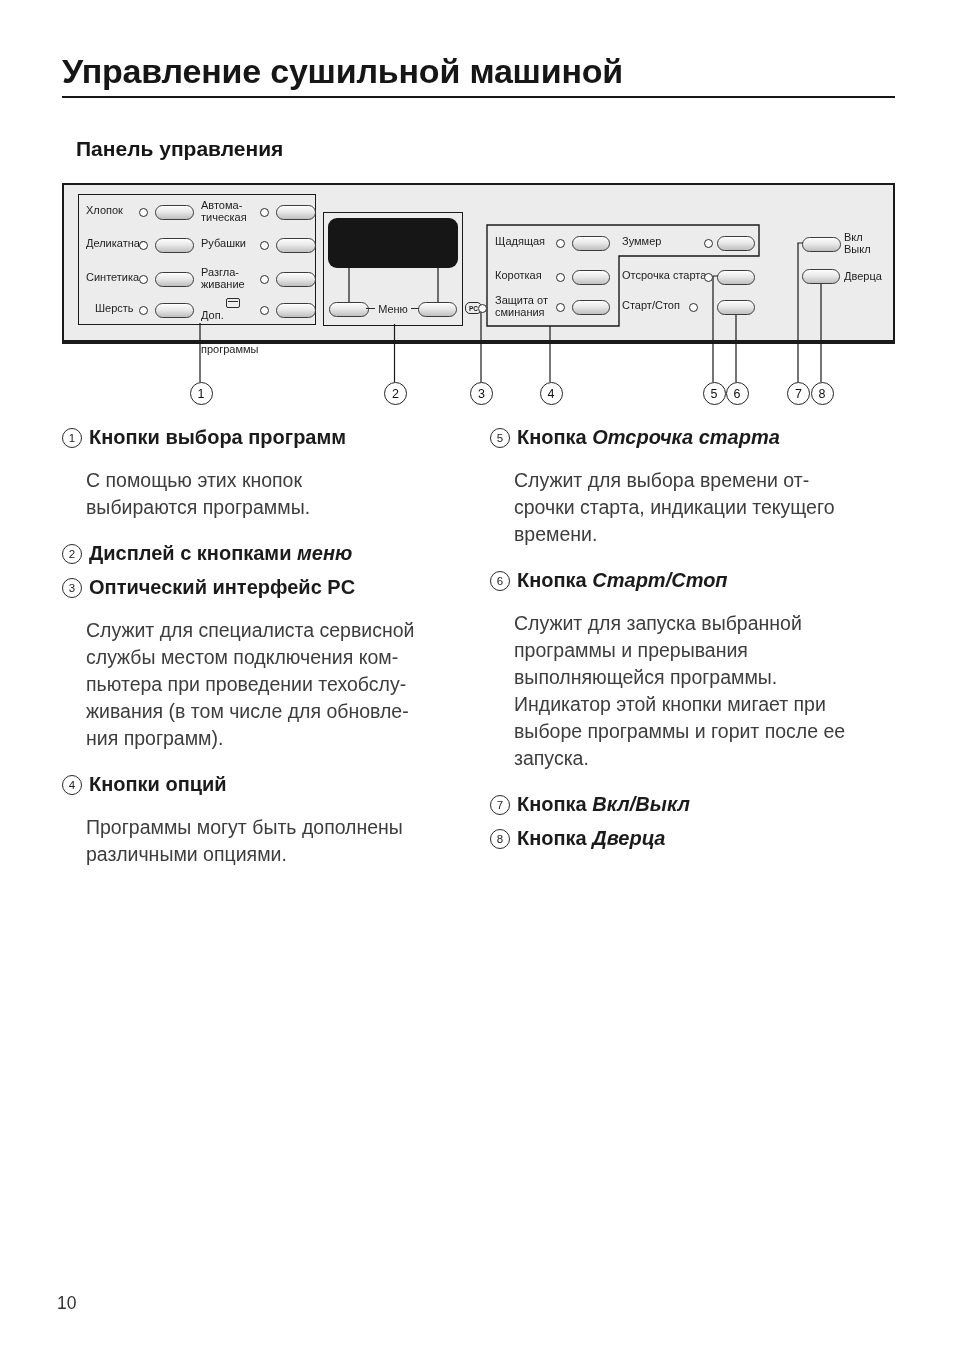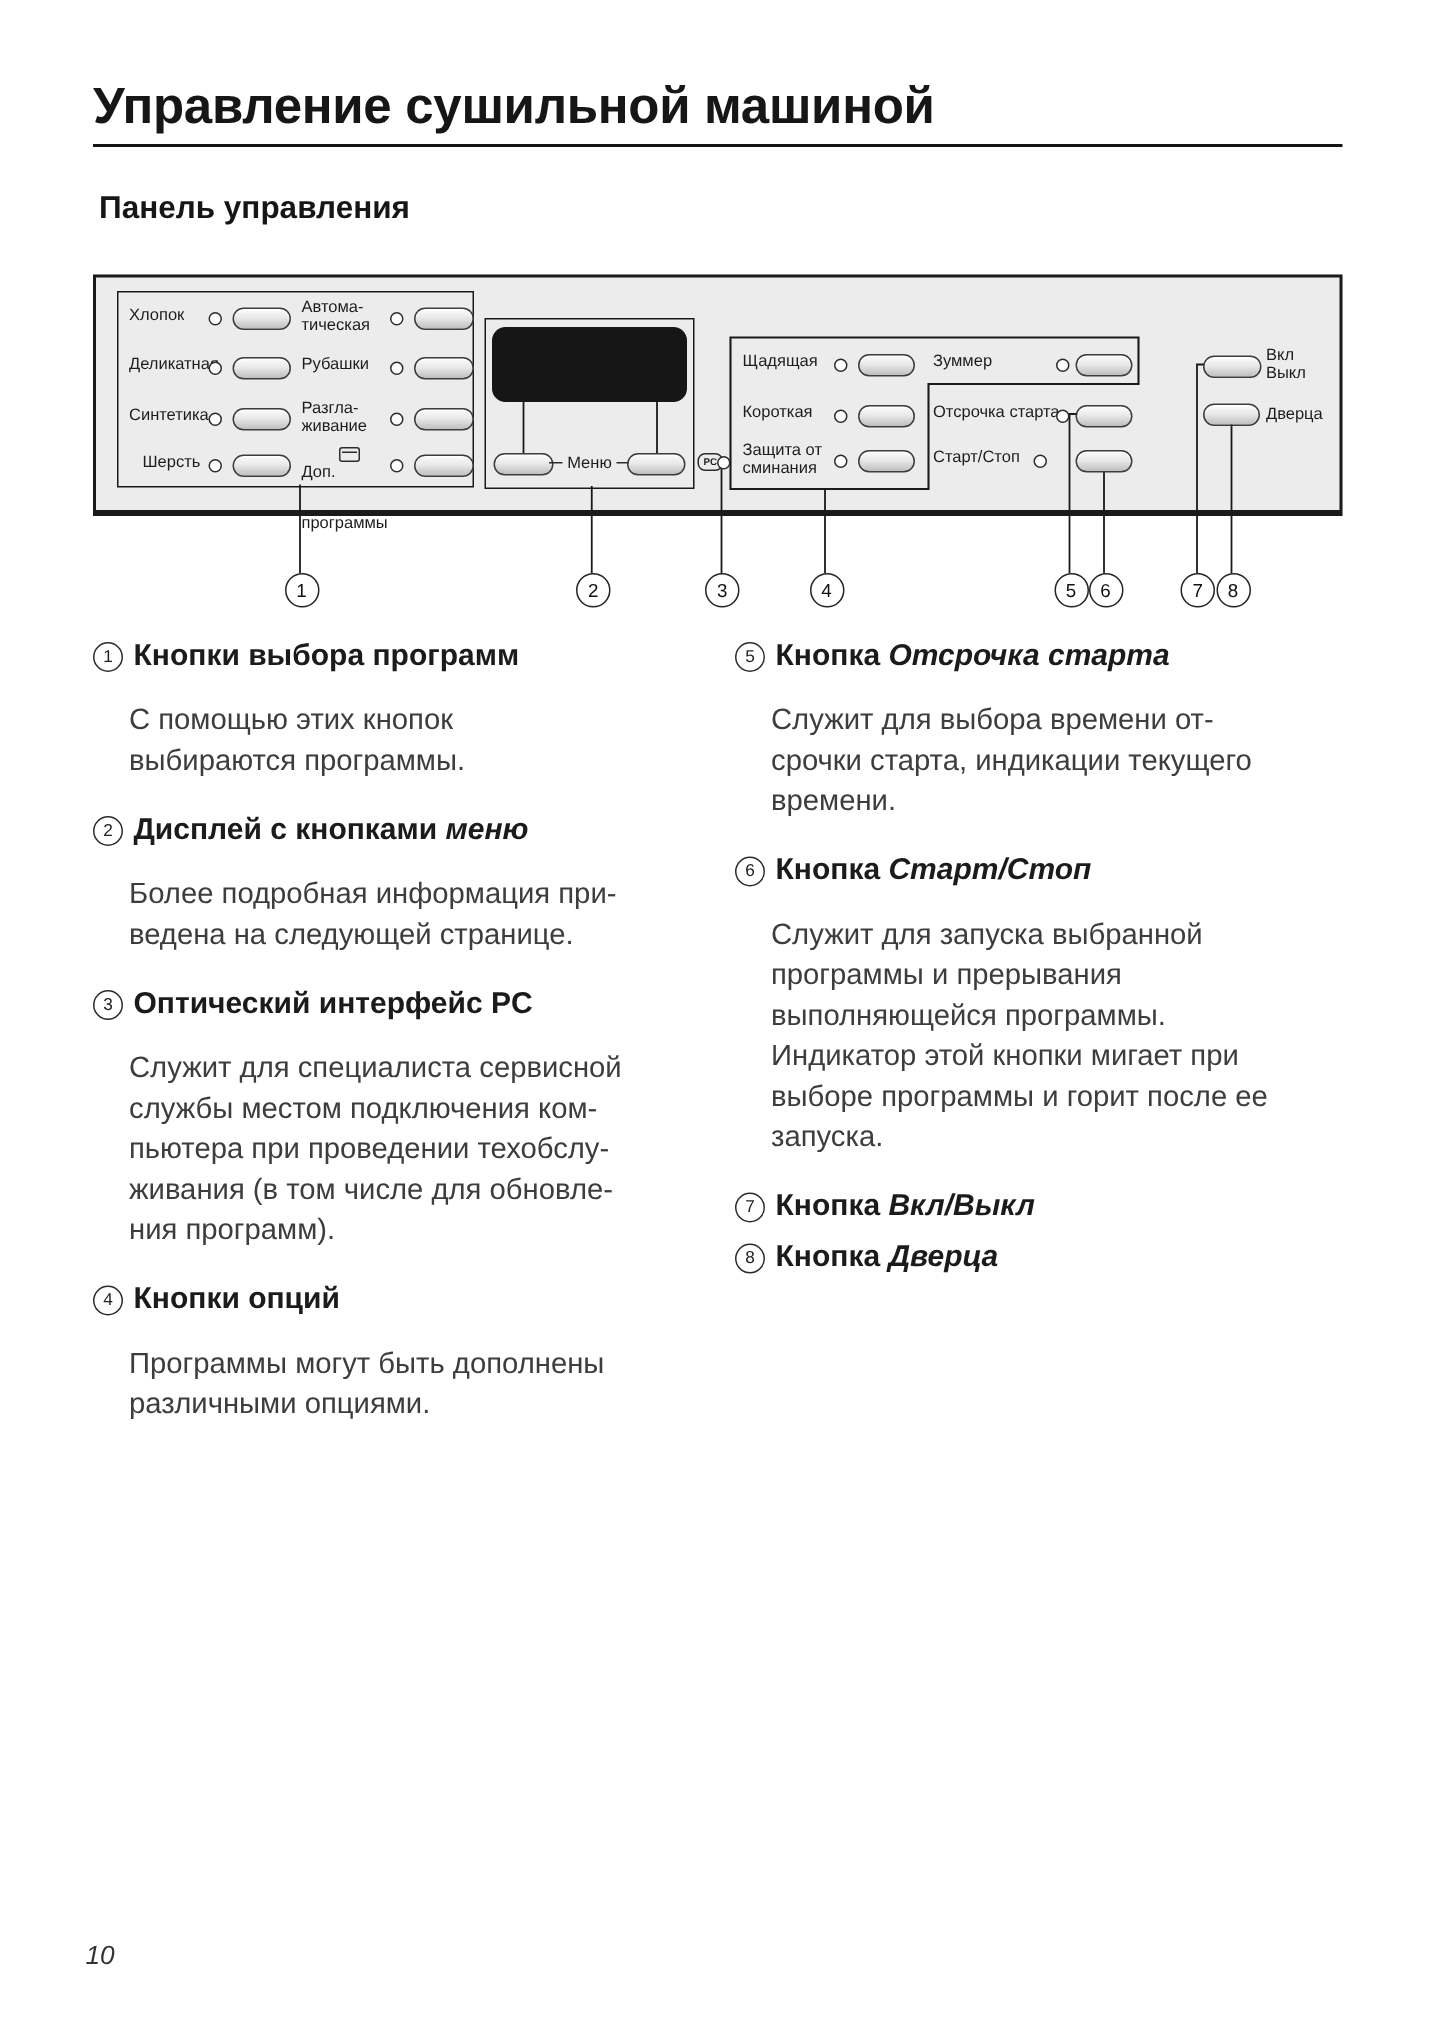--- a/index.html
+++ b/index.html
@@ -3,22 +3,22 @@
 <meta charset="utf-8">
 <style>
   html,body{margin:0;padding:0;}
   body{
     width:954px;height:1352px;position:relative;background:#ffffff;
     font-family:"Liberation Sans",sans-serif;color:#2b2b2b;overflow:hidden;
   }
   
   .page-title{position:absolute;left:62px;top:52px;margin:0;font-size:34px;font-weight:bold;color:#161616;letter-spacing:-.2px;}
   .title-rule{position:absolute;left:62px;top:96px;width:833px;height:2px;background:#161616;}
-  .sub-title{position:absolute;left:62px;top:123px;margin:4px;font-size:21px;font-weight:bold;color:#161616;}
-  .page-number{position:absolute;left:57px;top:1293px;font-size:17.5px;color:#333;font-style:italic;}
+  .sub-title{position:absolute;left:62px;top:123px;margin:14px;font-size:21px;font-weight:bold;color:#161616;}
+  .page-number{position:absolute;left:57px;top:1293px;font-size:17.5px;color:#333;}
 
   
   .diagram{position:absolute;left:62px;top:180px;width:834px;height:235px;}
   .panel-frame{position:absolute;left:0;top:3px;width:829px;height:155px;background:#ececec;
     border:2px solid #1a1a1a;border-bottom-width:4px;}
   .box{position:absolute;border:1.4px solid #1a1a1a;}
   .program-box{left:16px;top:14px;width:236px;height:129px;}
   .display-box{left:261px;top:32px;width:138px;height:112px;}
   .screen{position:absolute;left:266px;top:38px;width:130px;height:50px;background:#161616;border-radius:9px;}
   .overlay{position:absolute;left:0;top:0;width:834px;height:235px;}
@@ -179,22 +179,20 @@
       <span>Кнопки выбора программ</span><span class="italic"></span>
     </h3>
     <p>С помощью этих кнопок
 выбираются программы.</p>
   </div>
   <div class="section">
     <h3>
       <span class="num-circle">2</span>
       <span>Дисплей с кнопками</span><span class="italic"> меню</span>
     </h3>
-    <p>Более подробная информация при-
-ведена на следующей странице.</p>
   </div>
   <div class="section">
     <h3>
       <span class="num-circle">3</span>
       <span>Оптический интерфейс PC</span><span class="italic"></span>
     </h3>
     <p>Служит для специалиста сервисной
 службы местом подключения ком-
 пьютера при проведении техобслу-
 живания (в том числе для обновле-

